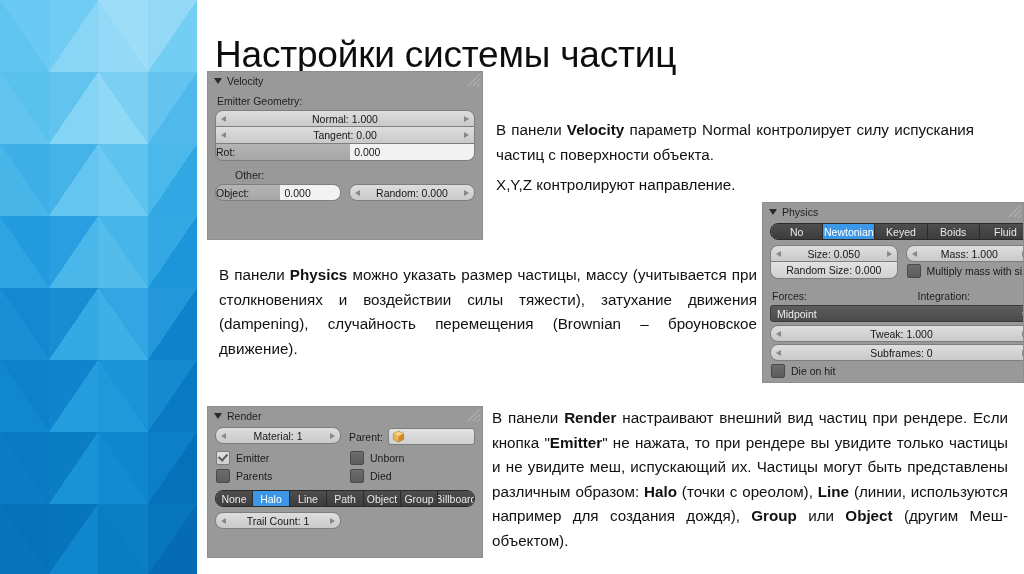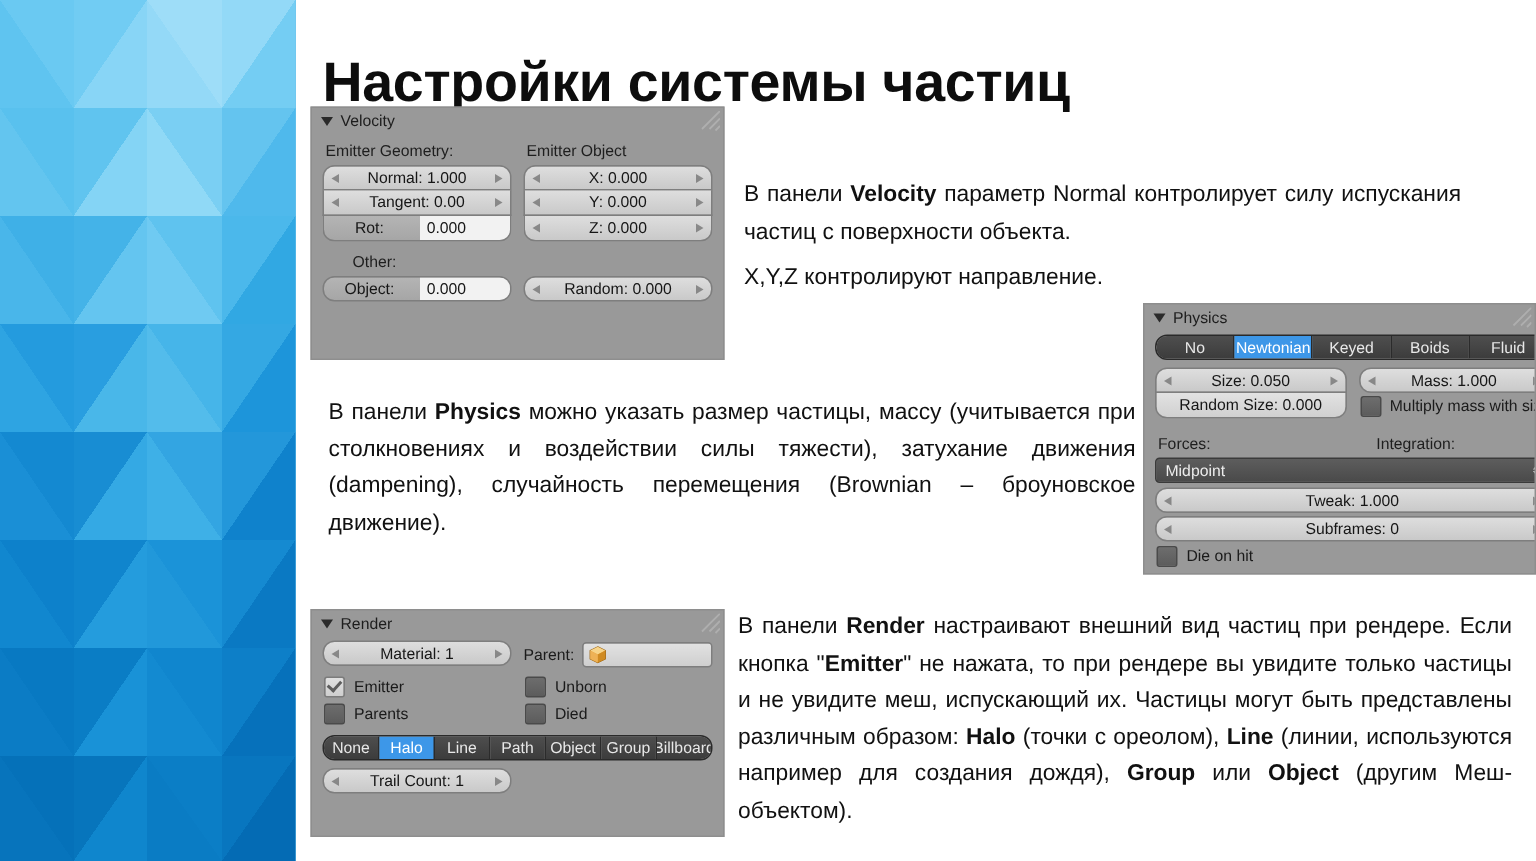--- a/index.html
+++ b/index.html
@@ -26,21 +26,21 @@
   }
   #deco-strip svg { display: block; }
 
   
   #page-title {
     position: absolute;
     left: 215px;
     top: 4px;
     width: 800px;
     font-size: 37px;
-    font-weight: 700;
+    font-weight: 400;
     color: #0d0d0d;
     letter-spacing: -0.2px;
     line-height: 52px;
     white-space: nowrap;
   }
 
   
   .bl-panel {
     position: absolute;
     background: #999999;
@@ -111,21 +111,21 @@
   .num .arrow-r { right: 5px; border-left:  5px solid #4a4a4a; }
   
   .num.editing {
     background: linear-gradient(#b4b4b4, #a6a6a6);
     justify-content: flex-start;
     padding-left: 0;
   }
   .num.editing .lbl {
     flex: 0 0 auto;
     padding: 0 4px 0 0;
-    text-align: center;
+    text-align: left;
     width: 52%;
     box-sizing: border-box;
   }
   .num.editing .val {
     flex: 1 1 auto;
     background: #f2f2f2;
     align-self: stretch;
     display: flex;
     align-items: center;
     padding-left: 4px;
@@ -369,38 +369,20 @@
           <span class="arrow-r"></span>
         </div>
         <div class="num" style="border-radius:0; border-top:none; margin-bottom:0;">
           <span class="arrow-l"></span>
           <span>Tangent: 0.00</span>
           <span class="arrow-r"></span>
         </div>
         <div class="num editing sq-top">
           <span class="lbl">Rot:</span>
           <span class="val">0.000</span>
-        </div>
-      </div>
-      <div class="bl-col">
-        <div class="bl-label">Emitter Object</div>
-        <div class="num sq-bottom">
-          <span class="arrow-l"></span>
-          <span>X: 0.000</span>
-          <span class="arrow-r"></span>
-        </div>
-        <div class="num" style="border-radius:0; border-top:none; margin-bottom:0;">
-          <span class="arrow-l"></span>
-          <span>Y: 0.000</span>
-          <span class="arrow-r"></span>
-        </div>
-        <div class="num sq-top">
-          <span class="arrow-l"></span>
-          <span>Z: 0.000</span>
-          <span class="arrow-r"></span>
         </div>
       </div>
     </div>
     <div class="bl-label" style="margin-top:6px;margin-left:20px;">Other:</div>
     <div class="bl-row">
       <div class="bl-col">
         <div class="num editing">
           <span class="lbl">Object:</span>
           <span class="val">0.000</span>
         </div>

